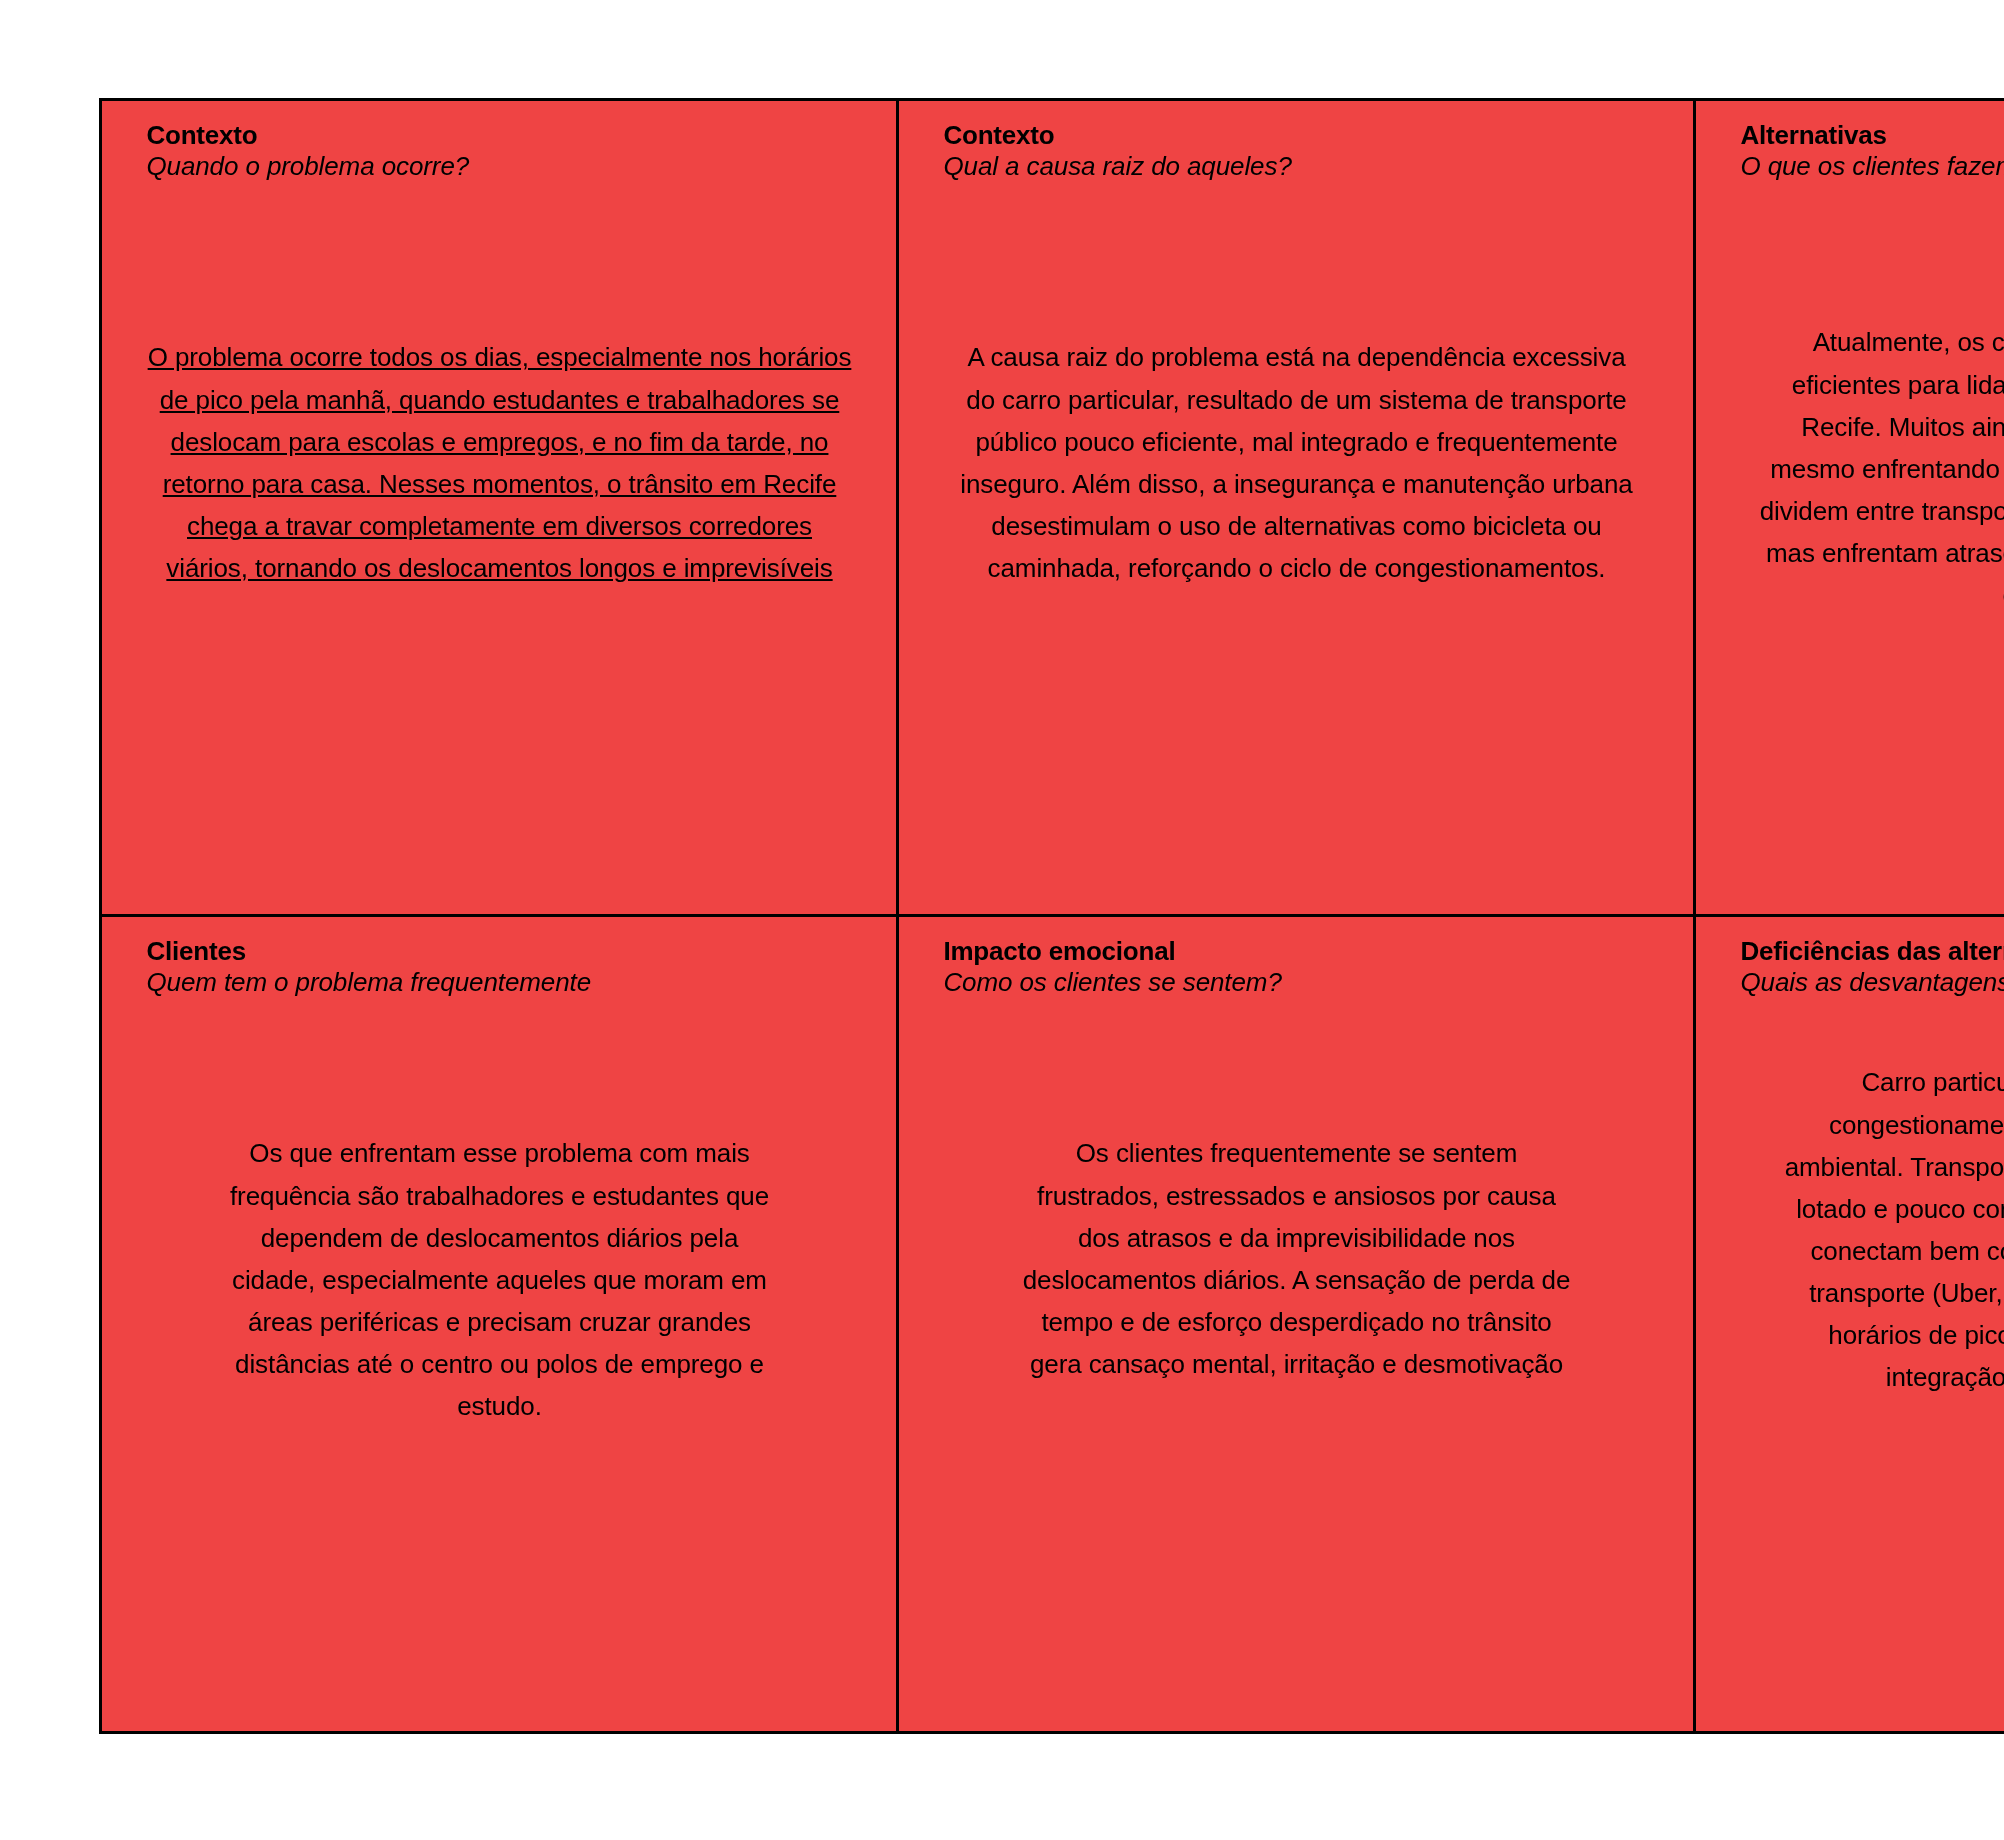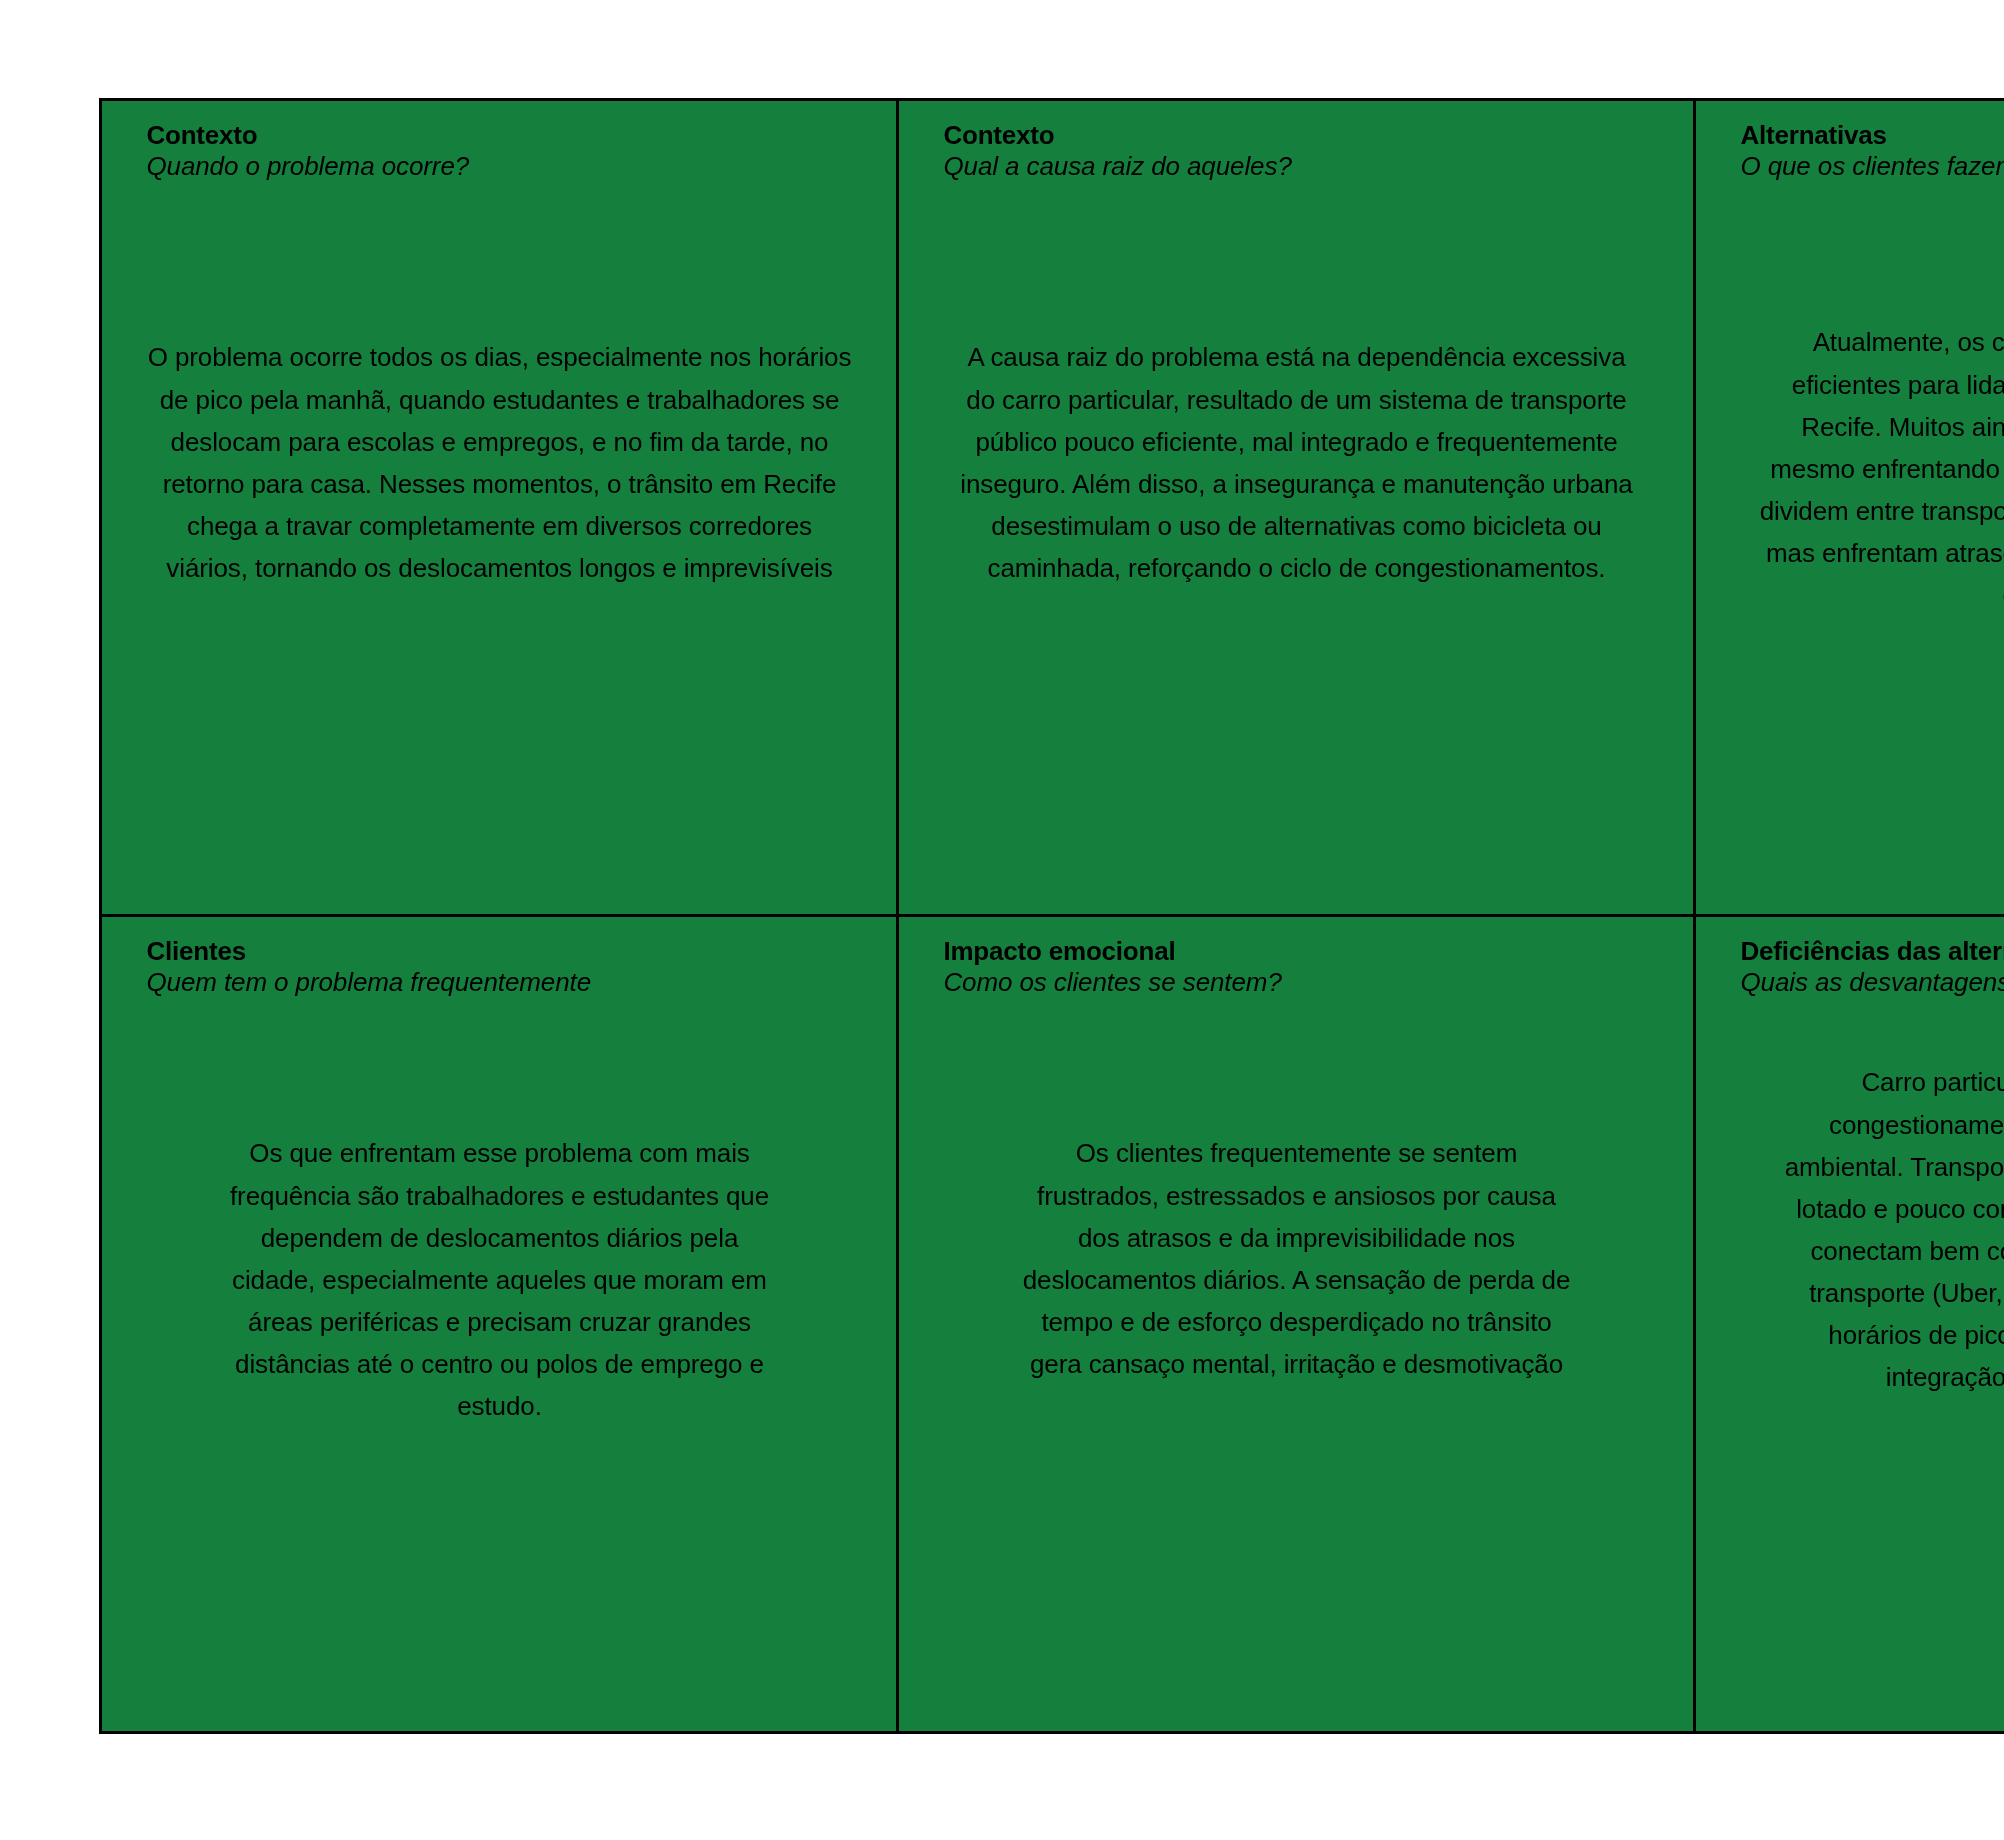--- a/index.html
+++ b/index.html
@@ -47,21 +47,21 @@
     height: 100%;
     background: #8c8c8c;
     z-index: -1;
   }
 
   .cell {
     position: relative;
     box-sizing: border-box;
     border: 3.6px solid #000000;
     margin: -1.6px;
-    background: #15803d;
+    background: #ef4444;
     padding: 16px;
     overflow: hidden;
   }
 
   
   .cell-head {
     position: absolute;
     left: 44px;
     top: 19px;
     right: 16px;
@@ -86,21 +86,21 @@
   .cell-body {
     position: absolute;
     text-align: center;
     font-size: 26px;
     line-height: 1.62;
     letter-spacing: -0.1px;
     white-space: pre-line;
   }
 
   
-  .body-contexto     { left: 42px;  right: 42px; top: 235px; }
+  .body-contexto     { left: 42px;  right: 42px; top: 235px; text-decoration: underline; }
   .body-problema     { left: 51px;  right: 51px; top: 235px; }
   .body-alternativas { left: 63px;  right: 40px; top: 220px; text-align: center; }
 
   .body-clientes     { left: 120px;  right: 120px; top: 215px; }
   .body-impacto      { left: 116px;  right: 116px; top: 215px; }
   .body-deficiencias { left: 73px;  right: 73px; top: 144px; }
 </style>
 </head>
 <body>
 

